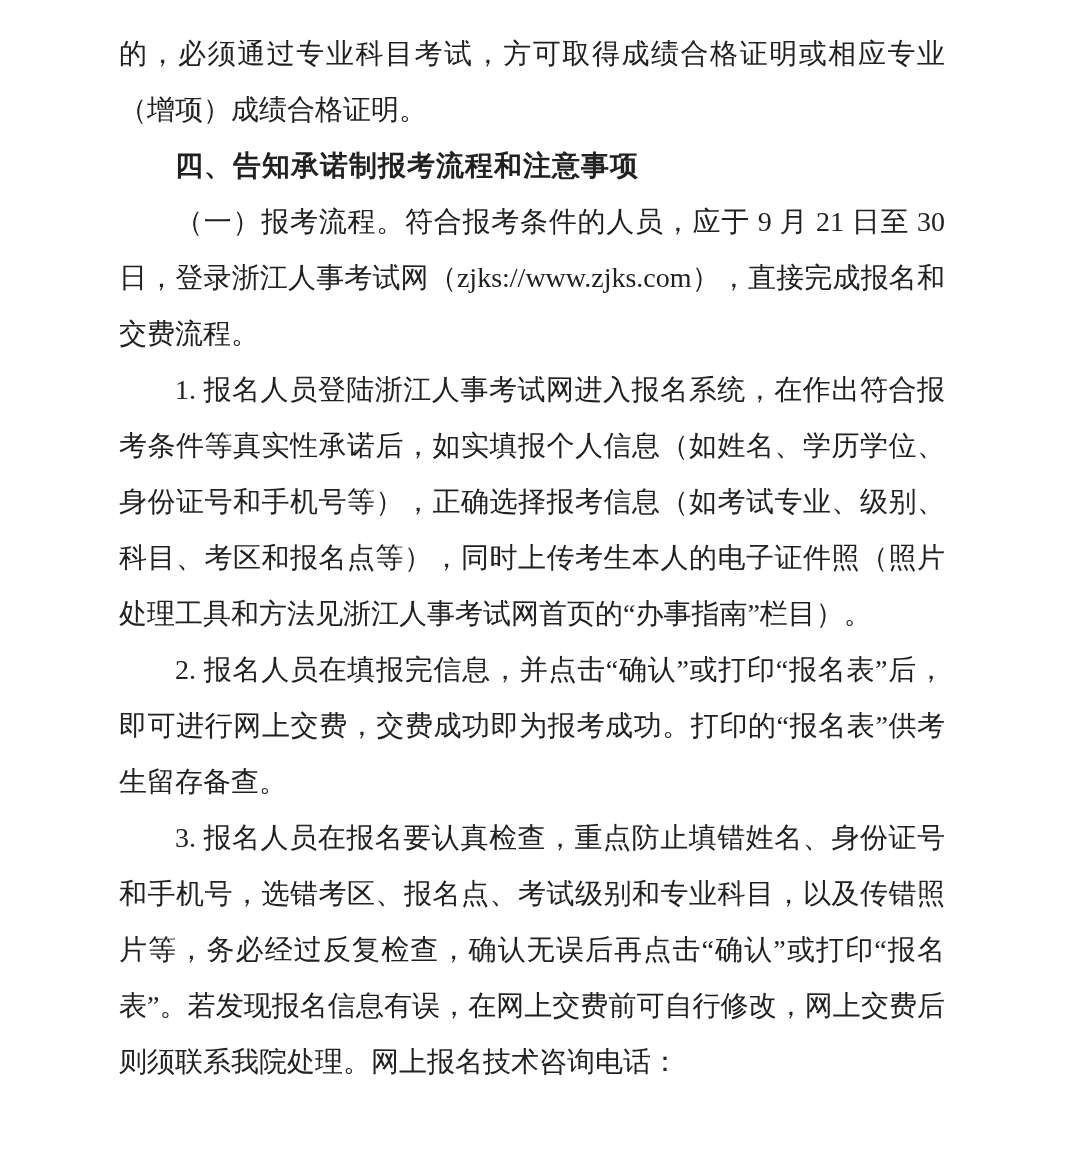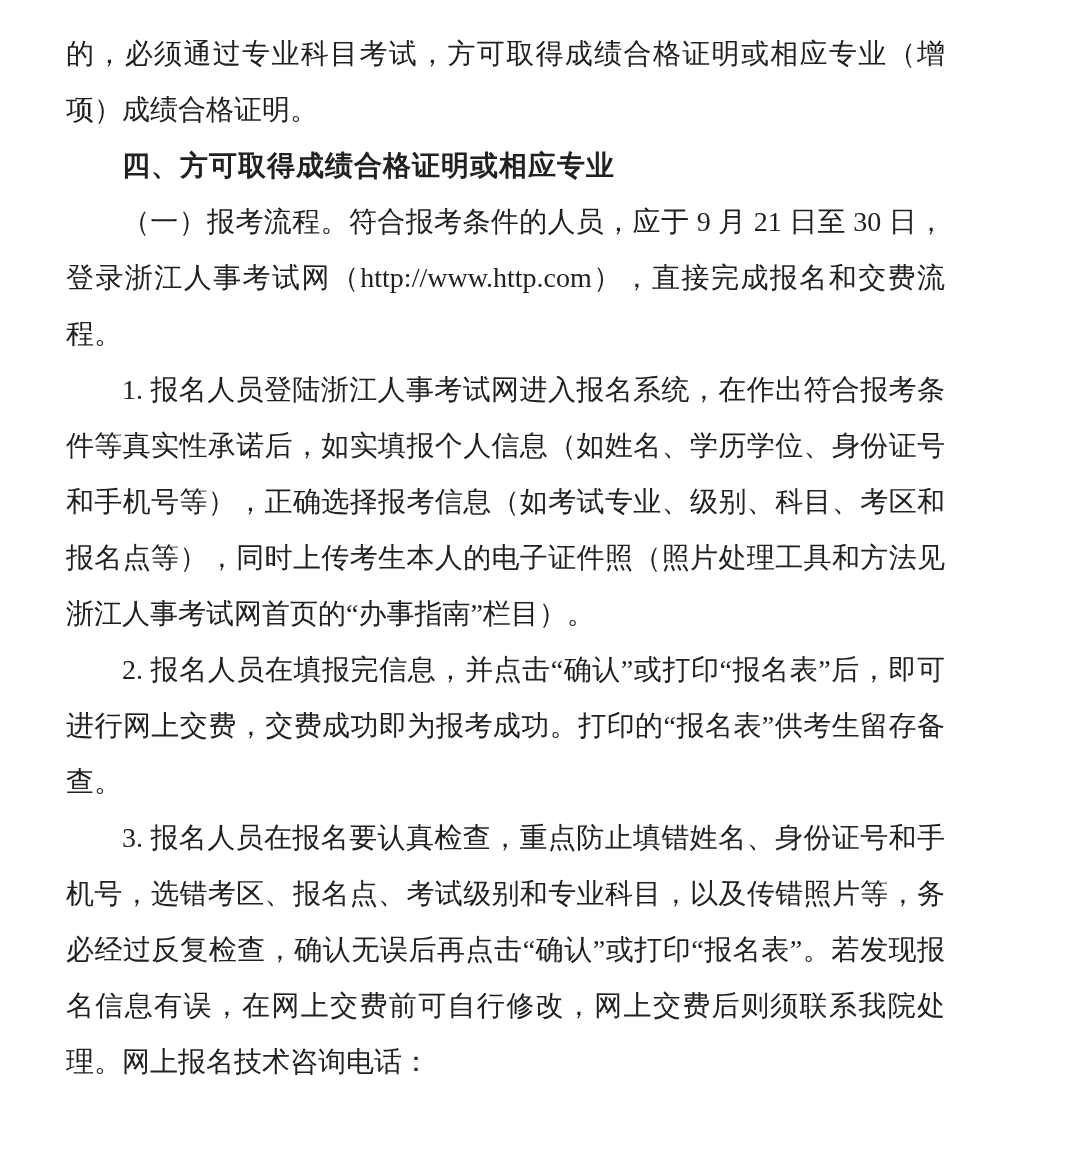--- a/index.html
+++ b/index.html
@@ -10,21 +10,21 @@
   body {
     width: 1080px;
     height: 1160px;
     overflow: hidden;
   }
   .page {
     box-sizing: border-box;
     width: 1080px;
     height: 1160px;
     background: #ffffff;
-    padding: 26px 135px 0 66px;
+    padding: 26px 135px 0 119px;
     font-family: "Liberation Serif", "DejaVu Serif", serif;
     font-size: 28px;
     line-height: 56px;
     color: #212121;
   }
   .para {
     margin: 0;
     text-align: justify;
     text-justify: inter-ideograph;
     text-indent: 2em;
@@ -50,25 +50,25 @@
 </head>
 <body>
 
 <div class="page">
 
   <p class="para continuation">
     <span>的，必须通过专业科目考试，方可取得成绩合格证明或相应专业（增项）成绩合格证明。</span>
   </p>
 
   <p class="para heading">
-    <span>四、方可取得成绩合格证明或相应专业</span>
+    <span>四、告知承诺制报考流程和注意事项</span>
   </p>
 
   <p class="para">
-    <span class="bold-run">（一）报考流程。</span><span>符合报考条件的人员，应于 9 月 21 日至 30 日，登录浙江人事考试网（</span><span class="url-text">http://www.http.com</span><span>），直接完成报名和交费流程。</span>
+    <span class="bold-run">（一）报考流程。</span><span>符合报考条件的人员，应于 9 月 21 日至 30 日，登录浙江人事考试网（</span><span class="url-text">zjks://www.zjks.com</span><span>），直接完成报名和交费流程。</span>
   </p>
 
   <p class="para">
     <span>1. 报名人员登陆浙江人事考试网进入报名系统，在作出符合报考条件等真实性承诺后，如实填报个人信息（如姓名、学历学位、身份证号和手机号等），正确选择报考信息（如考试专业、级别、科目、考区和报名点等），同时上传考生本人的电子证件照（照片处理工具和方法见浙江人事考试网首页的“办事指南”栏目）。</span>
   </p>
 
   <p class="para">
     <span>2. 报名人员在填报完信息，并点击“确认”或打印“报名表”后，即可进行网上交费，交费成功即为报考成功。打印的“报名表”供考生留存备查。</span>
   </p>
 

